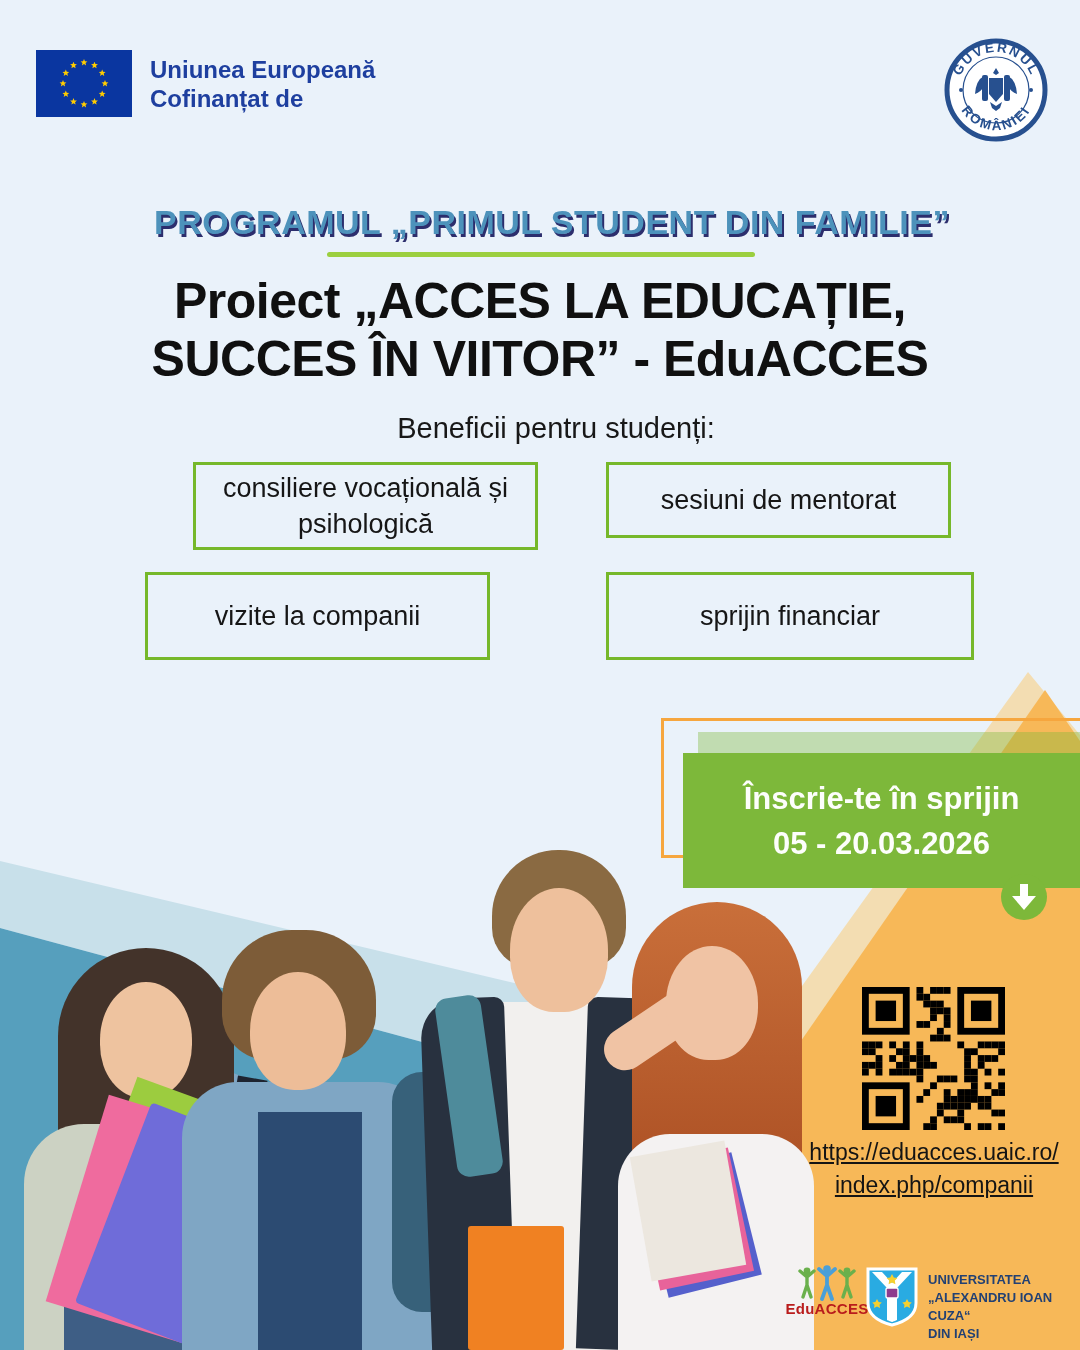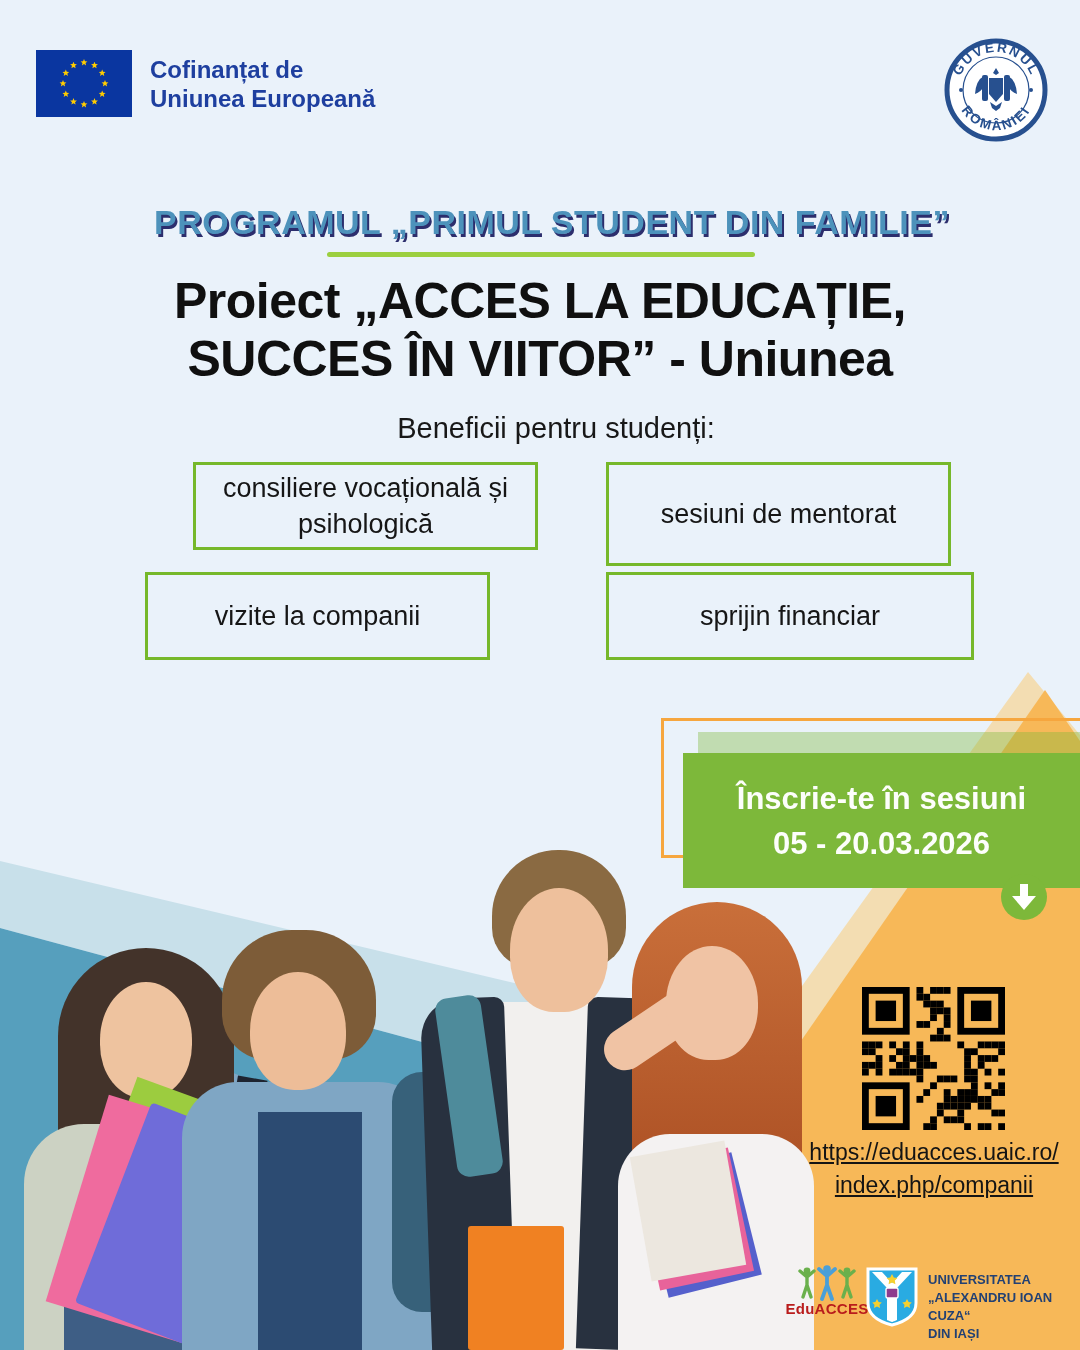--- a/index.html
+++ b/index.html
@@ -18,21 +18,21 @@
     text-shadow:2px 3px 0 #2c2e6d;padding-left:12px;}
   .title-rule{left:327px;top:252px;width:428px;height:5px;background:#9bcf3f;border-radius:3px;}
   .project-title{left:0;top:272px;width:1080px;text-align:center;
     font-size:50px;font-weight:bold;color:#101010;line-height:58px;letter-spacing:-.5px;}
 
   
   .benefits-heading{left:16px;top:412px;width:1080px;text-align:center;font-size:29px;color:#181818;}
   .benefit-box{border:3px solid #76b82a;display:flex;align-items:center;justify-content:center;
     text-align:center;font-size:27px;color:#161616;line-height:36px;box-sizing:border-box;}
   .bb1{left:145px;top:462px;width:345px;height:88px;margin-left:48px;}
-  .bb2{left:606px;top:462px;width:345px;height:104px;}
+  .bb2{left:606px;top:462px;width:345px;height:76px;}
   .bb3{left:145px;top:572px;width:345px;height:88px;}
   .bb4{left:606px;top:572px;width:368px;height:88px;}
 
   
   .tri-pale{left:0;top:0;width:1080px;height:1350px;background:#f3ddb2;
     clip-path:polygon(1028px 672px,540px 1350px,1080px 1350px,1080px 735px);}
   .tri-orange{left:0;top:0;width:1080px;height:1350px;background:#f7b858;
     clip-path:polygon(1045px 690px,586px 1350px,1080px 1350px,1080px 741px);}
   .deco-outline{left:661px;top:718px;width:440px;height:134px;border:3px solid #f6a63e;}
   .deco-green-tint{left:698px;top:732px;width:382px;height:132px;background:rgba(125,184,58,.38);}
@@ -104,22 +104,22 @@
 
   <div class="abs tri-pale"></div>
   <div class="abs tri-orange"></div>
 
   <div class="abs eu-flag">
     <svg id="eu-stars" width="96" height="67" viewBox="0 0 96 67">
         <path d="M48.00,8.90L48.94,11.21L51.42,11.39L49.52,12.99L50.12,15.41L48.00,14.10L45.88,15.41L46.48,12.99L44.58,11.39L47.06,11.21ZM58.50,11.71L59.44,14.02L61.92,14.20L60.02,15.81L60.62,18.23L58.50,16.91L56.38,18.23L56.98,15.81L55.08,14.20L57.56,14.02ZM66.19,19.40L67.13,21.71L69.61,21.89L67.71,23.49L68.30,25.91L66.19,24.60L64.07,25.91L64.66,23.49L62.76,21.89L65.25,21.71ZM69.00,29.90L69.94,32.21L72.42,32.39L70.52,33.99L71.12,36.41L69.00,35.10L66.88,36.41L67.48,33.99L65.58,32.39L68.06,32.21ZM66.19,40.40L67.13,42.71L69.61,42.89L67.71,44.49L68.30,46.91L66.19,45.60L64.07,46.91L64.66,44.49L62.76,42.89L65.25,42.71ZM58.50,48.09L59.44,50.39L61.92,50.57L60.02,52.18L60.62,54.60L58.50,53.29L56.38,54.60L56.98,52.18L55.08,50.57L57.56,50.39ZM48.00,50.90L48.94,53.21L51.42,53.39L49.52,54.99L50.12,57.41L48.00,56.10L45.88,57.41L46.48,54.99L44.58,53.39L47.06,53.21ZM37.50,48.09L38.44,50.39L40.92,50.57L39.02,52.18L39.62,54.60L37.50,53.29L35.38,54.60L35.98,52.18L34.08,50.57L36.56,50.39ZM29.81,40.40L30.75,42.71L33.24,42.89L31.34,44.49L31.93,46.91L29.81,45.60L27.70,46.91L28.29,44.49L26.39,42.89L28.87,42.71ZM27.00,29.90L27.94,32.21L30.42,32.39L28.52,33.99L29.12,36.41L27.00,35.10L24.88,36.41L25.48,33.99L23.58,32.39L26.06,32.21ZM29.81,19.40L30.75,21.71L33.24,21.89L31.34,23.49L31.93,25.91L29.81,24.60L27.70,25.91L28.29,23.49L26.39,21.89L28.87,21.71ZM37.50,11.71L38.44,14.02L40.92,14.20L39.02,15.81L39.62,18.23L37.50,16.91L35.38,18.23L35.98,15.81L34.08,14.20L36.56,14.02Z" fill="#ffcc00"></path>
       </svg>
   </div>
   <div class="abs eu-text">
+    <div>Uniunea Europeană</div>
     <div>Cofinanțat de</div>
-    <div>Uniunea Europeană</div>
   </div>
 
   <svg class="abs gov-seal" viewBox="0 0 104 104">
     <circle cx="52" cy="52" r="49" fill="#ffffff" stroke="#27508f" stroke-width="5"></circle>
     <circle cx="52" cy="52" r="33" fill="none" stroke="#27508f" stroke-width="1.2"></circle>
     <defs>
       <path id="arcTop" d="M 14 52 A 38 38 0 0 1 90 52"></path>
       <path id="arcBot" d="M 12 52 A 40 40 0 0 0 92 52"></path>
     </defs>
     <text font-size="13.5" font-weight="bold" fill="#27508f" letter-spacing="2">
@@ -137,21 +137,21 @@
       <rect x="60" y="37" width="6" height="26" rx="2"></rect>
       <path d="M45 40 h14 v16 l-7 8 -7 -8 z"></path>
       <path d="M46 64 l6 4 6 -4 -2 6 -4 3 -4 -3 z"></path>
     </g>
   </svg>
 
   <div class="abs program-title">PROGRAMUL „PRIMUL STUDENT DIN FAMILIE”</div>
   <div class="abs title-rule"></div>
   <div class="abs project-title">
     <div>Proiect „ACCES LA EDUCAȚIE,</div>
-    <div>SUCCES ÎN VIITOR” - Uniunea</div>
+    <div>SUCCES ÎN VIITOR” - EduACCES</div>
   </div>
 
   <div class="abs benefits-heading">Beneficii pentru studenți:</div>
   <div class="abs benefit-box bb1">
     <span>consiliere vocațională și psihologică</span>
   </div>
   <div class="abs benefit-box bb2">
     <span>sesiuni de mentorat</span>
   </div>
   <div class="abs benefit-box bb3">
@@ -189,21 +189,21 @@
     <div class="p4-tee"></div>
     <div class="nb-blue"></div>
     <div class="nb-pink"></div>
     <div class="nb-white"></div>
     <div class="p4-face"></div>
   </div>
 
   <div class="abs deco-outline"></div>
   <div class="abs deco-green-tint"></div>
   <div class="abs enroll-box">
-    <div>Înscrie-te în sesiuni</div>
+    <div>Înscrie-te în sprijin</div>
     <div>05 - 20.03.2026</div>
   </div>
   <div class="abs arrow-badge">
     <svg width="24" height="26" viewBox="0 0 24 26">
       <rect x="8" y="0" width="8" height="13" fill="#ffffff"></rect>
       <path d="M0 12 h24 l-12 14 z" fill="#ffffff"></path>
     </svg>
   </div>
 
   <svg class="abs qr" id="qr-svg" viewBox="0 0 21 21">

